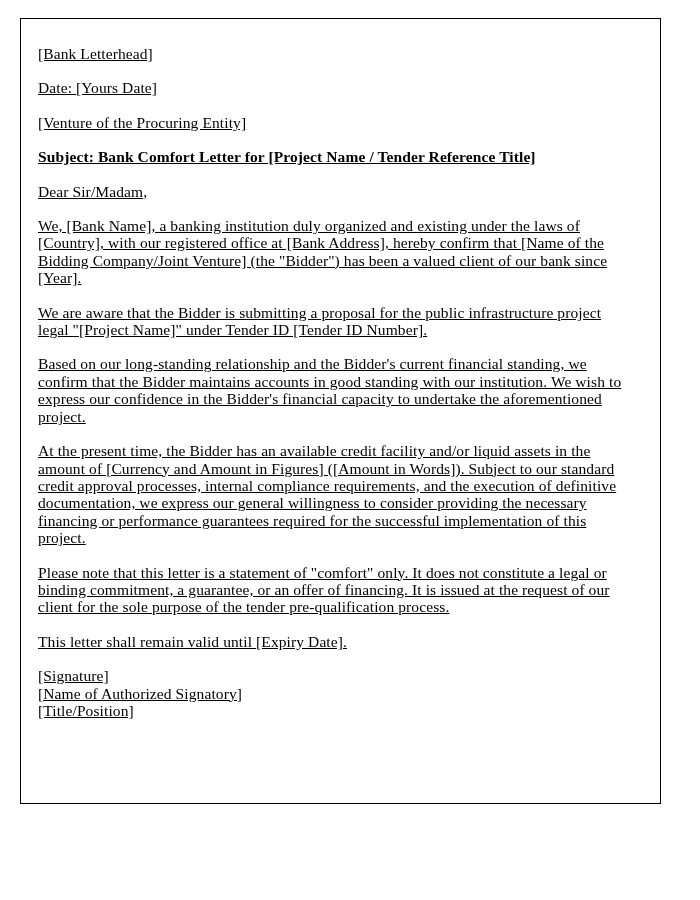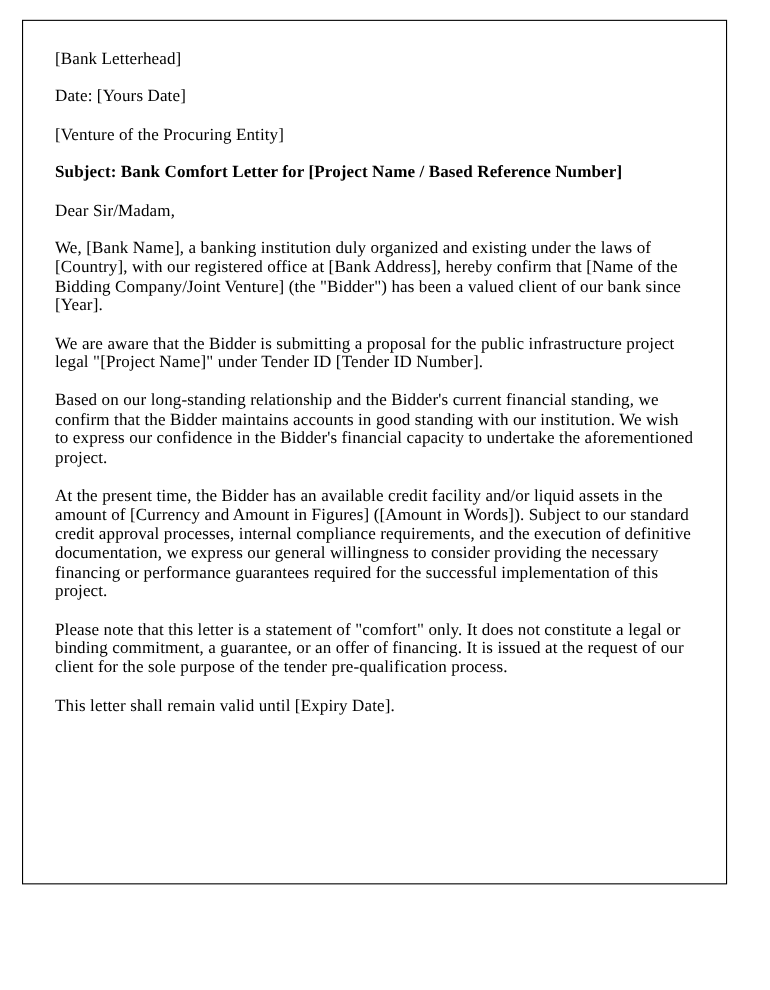--- a/index.html
+++ b/index.html
@@ -17,22 +17,23 @@
   }
   .page {
     box-sizing: border-box;
     position: absolute;
     left: 20px;
     top: 18px;
     width: 641px;
     height: 786px;
     border: 1px solid #000000;
     background: #ffffff;
-    padding: 26px 28px 0 29px;
+    padding: 26px 28px 0 17px;
     overflow: hidden;
+    text-decoration: underline;
   }
   .para {
     font-size: 15.5px;
     line-height: 17.4px;
     margin: 0 0 17px 0;
     letter-spacing: 0.1px;
   }
   .block-line {
     font-size: 15.5px;
     line-height: 17.4px;
@@ -47,31 +48,36 @@
 <div class="page">
 
   <p class="para">[Bank Letterhead]</p>
 
   <p class="para">Date: [Yours Date]</p>
 
   <div class="para">
     <div class="block-line">[Venture of the Procuring Entity]</div>
   </div>
 
-  <p class="para subject">Subject: Bank Comfort Letter for [Project Name / Based Reference Number]</p>
+  <p class="para subject">Subject: Bank Comfort Letter for [Project Name / Tender Reference Title]</p>
 
   <p class="para">Dear Sir/Madam,</p>
 
   <p class="para">We, [Bank Name], a banking institution duly organized and existing under the laws of [Country], with our registered office at [Bank Address], hereby confirm that [Name of the Bidding Company/Joint Venture] (the "Bidder") has been a valued client of our bank since [Year].</p>
 
   <p class="para">We are aware that the Bidder is submitting a proposal for the public infrastructure project legal "[Project Name]" under Tender ID [Tender ID Number].</p>
 
   <p class="para">Based on our long-standing relationship and the Bidder's current financial standing, we confirm that the Bidder maintains accounts in good standing with our institution. We wish to express our confidence in the Bidder's financial capacity to undertake the aforementioned project.</p>
 
   <p class="para">At the present time, the Bidder has an available credit facility and/or liquid assets in the amount of [Currency and Amount in Figures] ([Amount in Words]). Subject to our standard credit approval processes, internal compliance requirements, and the execution of definitive documentation, we express our general willingness to consider providing the necessary financing or performance guarantees required for the successful implementation of this project.</p>
 
   <p class="para">Please note that this letter is a statement of "comfort" only. It does not constitute a legal or binding commitment, a guarantee, or an offer of financing. It is issued at the request of our client for the sole purpose of the tender pre-qualification process.</p>
 
   <p class="para">This letter shall remain valid until [Expiry Date].</p>
 
 
+  <div class="para">
+    <div class="block-line">[Signature]</div>
+    <div class="block-line">[Name of Authorized Signatory]</div>
+    <div class="block-line">[Title/Position]</div>
+  </div>
 
 </div>
 
 </body></html>

